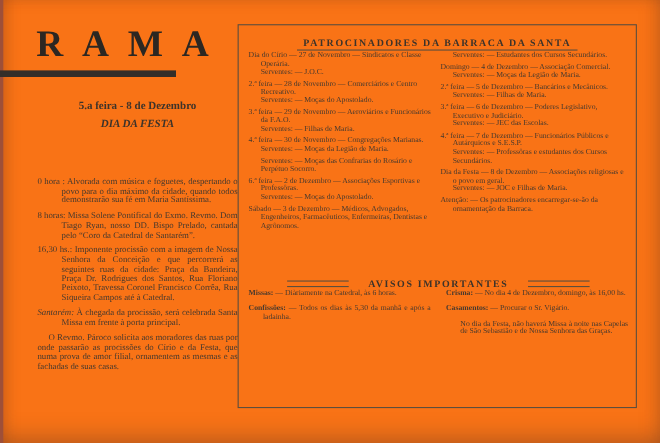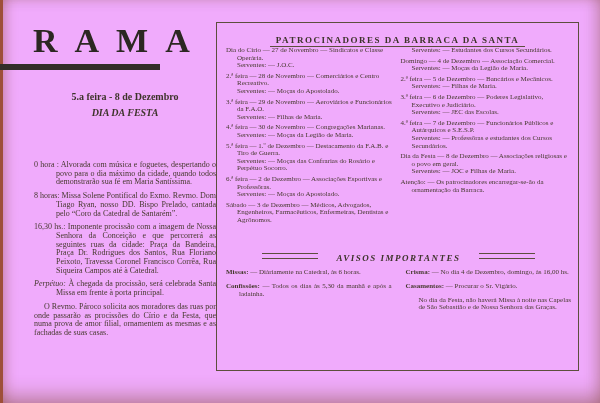--- a/index.html
+++ b/index.html
@@ -3,21 +3,21 @@
 <meta charset="utf-8">
 <style>
   html,body{margin:0;padding:0;}
   body{
     width:600px;height:403px;position:relative;overflow:hidden;
     background:#d8b08d;
     font-family:"Liberation Serif","DejaVu Serif",serif;
     color:#46392e;
   }
   .paper{
-    position:absolute;inset:0;background:#f0abfc;
+    position:absolute;inset:0;background:#f97316;
     box-shadow:
       inset 0 -16px 20px -10px rgba(120,66,36,.45),
       inset -12px 0 16px -10px rgba(120,66,36,.35),
       inset 0 10px 14px -12px rgba(120,66,36,.30),
       inset 16px 0 14px -12px rgba(130,60,30,.40);
   }
   .edge-left{position:absolute;left:0;top:0;width:3px;height:100%;background:#9e4f38;}
 
   
   .title{
@@ -46,24 +46,24 @@
     display:inline-block;font-size:9px;font-weight:bold;letter-spacing:1.5px;
     color:#3d332a;border-bottom:1px solid #5d4e3d;padding:0 6px 1px 6px;white-space:nowrap;font-family:Liberation Serif, serif;
   }
   .sp-cols{position:absolute;left:9px;top:24px;right:7px;display:flex;gap:4px;}
   .sp-col{flex:1 1 0;font-size:7px;line-height:7.6px;}
   .sp-entry{margin-bottom:3px;}
   .sp-main{margin:0;padding-left:11px;text-indent:-11px;}
   .sp-serv{margin:0;padding-left:11px;}
 
   .avisos{position:absolute;left:9px;right:7px;top:230px;}
-  .av-header{display:flex;align-items:flex-start;justify-content:center;gap:18px;font-style:italic;}
+  .av-header{display:flex;align-items:center;justify-content:center;gap:18px;}
   .av-rule{width:56px;height:4px;border-top:1px solid #5d4e3d;border-bottom:1px solid #5d4e3d;}
   .av-title{font-size:9px;font-weight:bold;letter-spacing:1.5px;color:#3d332a;white-space:nowrap;}
-  .av-cols{display:flex;gap:14px;margin-top:6px;}
+  .av-cols{display:flex;gap:14px;}
   .av-col{flex:1 1 0;font-size:7px;line-height:7.8px;}
   .av{margin:0 0 6px 0;padding-left:13px;text-indent:-13px;text-align:justify;}
   .av-lab{font-weight:bold;}
   .av-extra{margin:1px 0 0 0;padding-left:13px;text-align:justify;}
 </style>
 </head>
 <body>
 
 <div class="paper">
   <div class="edge-left"></div>
@@ -73,21 +73,21 @@
 
   <div class="subtitle-block">
     <div class="subtitle-date">5.a feira - 8 de Dezembro</div>
     <div class="subtitle-name">DIA DA FESTA</div>
   </div>
 
   <div class="schedule">
     <p class="sched"><span class="lab">0 hora :</span> <span>Alvorada com música e foguetes, despertando o povo para o dia máximo da cidade, quando todos demonstrarão sua fé em Maria Santíssima.</span></p>
     <p class="sched"><span class="lab">8 horas:</span> <span>Missa Solene Pontifical do Exmo. Revmo. Dom Tiago Ryan, nosso DD. Bispo Prelado, cantada pelo “Coro da Catedral de Santarém”.</span></p>
     <p class="sched"><span class="lab">16,30 hs.:</span> <span>Imponente procissão com a imagem de Nossa Senhora da Conceição e que percorrerá as seguintes ruas da cidade: Praça da Bandeira, Praça Dr. Rodrigues dos Santos, Rua Floriano Peixoto, Travessa Coronel Francisco Corrêa, Rua Siqueira Campos até à Catedral.</span></p>
-    <p class="sched"><span class="lab lab-italic">Perpétuo:</span> <span>À chegada da procissão, será celebrada Santa Missa em frente à porta principal.</span></p>
+    <p class="sched"><span class="lab lab-italic">Santarém:</span> <span>À chegada da procissão, será celebrada Santa Missa em frente à porta principal.</span></p>
     <p class="closing">O Revmo. Pároco solicita aos moradores das ruas por onde passarão as procissões do Círio e da Festa, que numa prova de amor filial, ornamentem as mesmas e as fachadas de suas casas.</p>
   </div>
 
   <div class="panel">
     <div class="panel-header">
       <span class="ph-text">PATROCINADORES DA BARRACA DA SANTA</span>
     </div>
 
     <div class="sp-cols">
       <div class="sp-col">
@@ -101,21 +101,20 @@
           </div>
         <div class="sp-entry">
             <p class="sp-main">3.ª feira — 29 de Novembro — Aeroviários e Funcionários da F.A.O.</p>
             <p class="sp-serv">Serventes: — Filhas de Maria.</p>
           </div>
         <div class="sp-entry">
             <p class="sp-main">4.ª feira — 30 de Novembro — Congregações Marianas.</p>
             <p class="sp-serv">Serventes: — Moças da Legião de Maria.</p>
           </div>
         <div class="sp-entry">
-            <p class="sp-main">5.ª feira — 1.º de Dezembro — Destacamento da F.A.B. e Tiro de Guerra.</p>
             <p class="sp-serv">Serventes: — Moças das Confrarias do Rosário e Perpétuo Socorro.</p>
           </div>
         <div class="sp-entry">
             <p class="sp-main">6.ª feira — 2 de Dezembro — Associações Esportivas e Professôras.</p>
             <p class="sp-serv">Serventes: — Moças do Apostolado.</p>
           </div>
         <div class="sp-entry">
             <p class="sp-main">Sábado — 3 de Dezembro — Médicos, Advogados, Engenheiros, Farmacêuticos, Enfermeiras, Dentistas e Agrônomos.</p>
           </div>
       </div>

